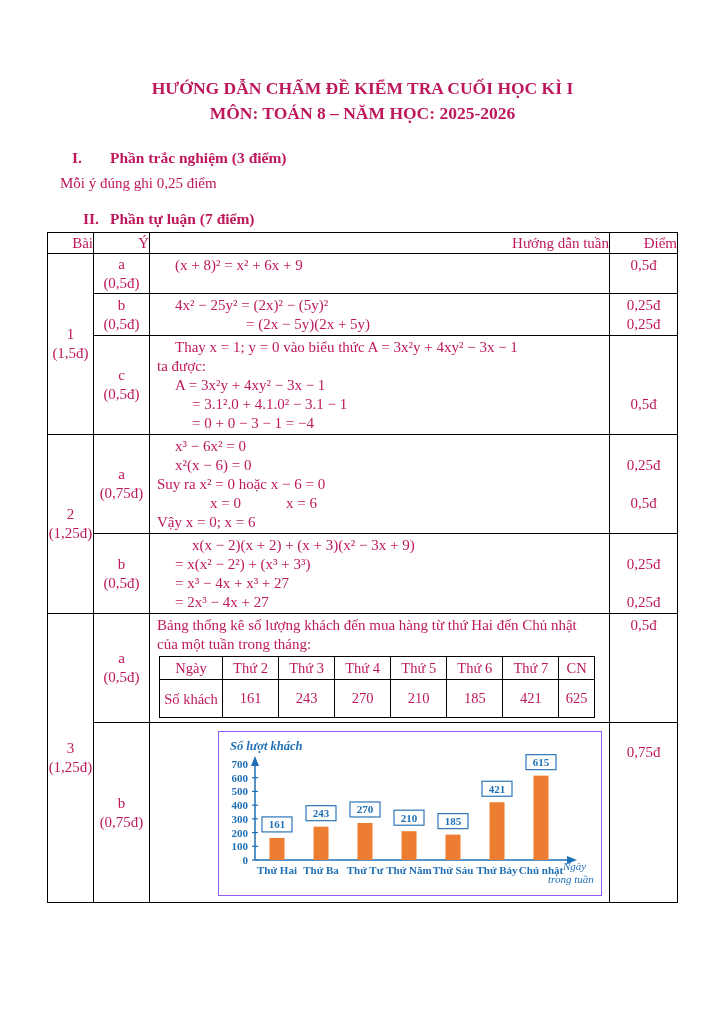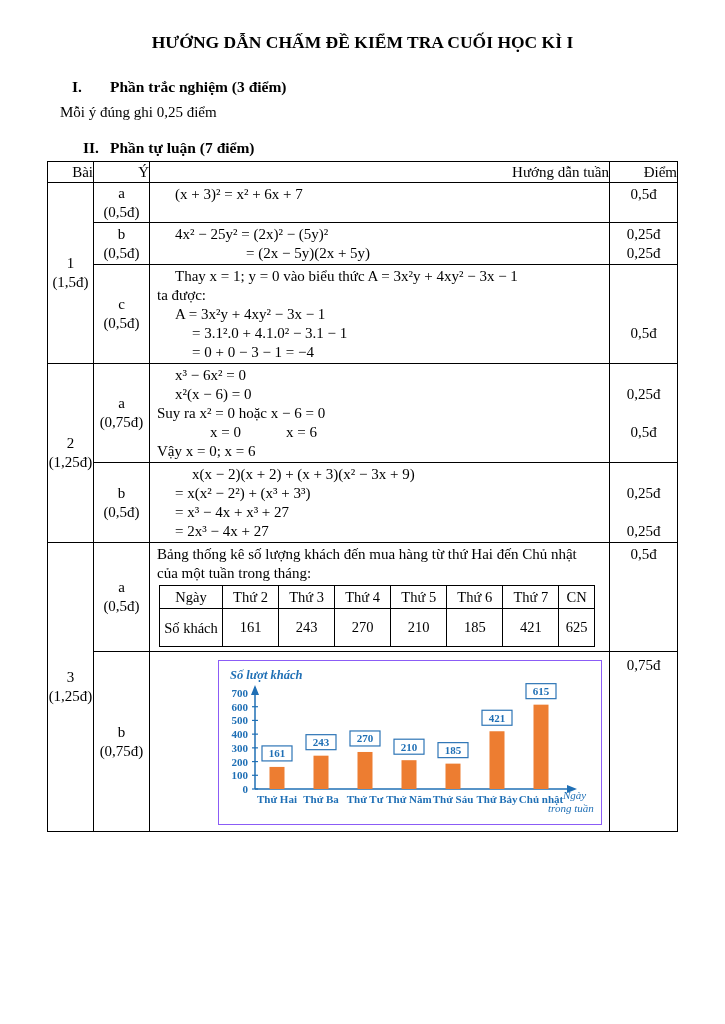--- a/index.html
+++ b/index.html
@@ -1,19 +1,19 @@
 <!DOCTYPE html>
 <html><head>
 <meta charset="utf-8">
 <style>
   html,body{margin:0;padding:0;background:#ffffff;}
   .page{
     width:725px;height:1024px;background:#fff;position:relative;
-    font-family:"Liberation Serif", serif;color:#000000;
-    box-sizing:border-box;padding:30px 47px 0 47px;overflow:hidden;
+    font-family:"Liberation Serif", serif;color:#be185d;
+    box-sizing:border-box;padding:76px 47px 0 47px;overflow:hidden;
   }
   .title{ text-align:center;font-weight:bold;font-size:17.5px;line-height:25px; }
   .sec-heading{ display:flex;margin-top:22px;font-weight:bold;font-size:15.5px;line-height:20px; }
   .sec-num{ margin-left:25px;width:38px; }
   .note{ font-size:15px;margin:6px 0 4px 13px;line-height:19px; }
 
   table{ border-collapse:collapse; }
   td,th{ border:1px solid #000;font-size:15px;font-weight:normal;padding:0; }
 
   
@@ -46,20 +46,21 @@
     margin:6px 0 3px 64px;position:relative;background:#fff;
   }
   .chart-box svg{ display:block; }
 </style>
 </head>
 <body>
 
 <div class="page">
 
   <div class="title">HƯỚNG DẪN CHẤM ĐỀ KIỂM TRA CUỐI HỌC KÌ I</div>
+  <div class="title">MÔN: TOÁN 8 – NĂM HỌC: 2025-2026</div>
 
   <div class="sec-heading">
     <span class="sec-num">I.</span>
     <span>Phần trắc nghiệm (3 điểm)</span>
   </div>
   <div class="note">Mỗi ý đúng ghi 0,25 điểm</div>
 
   <table class="mc-table">
     <tbody>
   </tbody>
@@ -88,21 +89,21 @@
     <tr style="height:40px;">
       <td class="bai-cell" rowspan="3">
         <div>1</div>
         <div>(1,5đ)</div>
       </td>
       <td class="part-cell">
         <div>a</div>
         <div>(0,5đ)</div>
       </td>
       <td class="sol-cell">
-        <div class="line i1">(x + 3)² = x² + 6x + 7</div>
+        <div class="line i1">(x + 8)² = x² + 6x + 9</div>
       </td>
       <td class="diem-cell">
         <span class="mark" style="top:2px">0,5đ</span>
       </td>
     </tr>
 
     <tr style="height:41px;">
       <td class="part-cell">
         <div>b</div>
         <div>(0,5đ)</div>
@@ -273,19 +274,19 @@
                   <rect x="307" y="22.65714285714286" width="30" height="15" fill="#fff" stroke="#2E75B6" stroke-width="1.2"></rect>
                   <text x="322" y="34.15714285714286" font-size="11" fill="#1F6FB5" font-weight="bold" text-anchor="middle" font-family="&quot;Liberation Serif&quot;, serif">615</text>
                   <text x="322" y="142" font-size="11" fill="#1F6FB5" font-weight="bold" text-anchor="middle" font-family="&quot;Liberation Serif&quot;, serif">Chủ nhật</text>
                   <text x="344" y="138" font-size="11" fill="#1F6FB5" font-style="italic" font-family="&quot;Liberation Serif&quot;, serif">Ngày</text>
                   <text x="329" y="151" font-size="11" fill="#1F6FB5" font-style="italic" font-family="&quot;Liberation Serif&quot;, serif">trong tuần</text>
                 </svg>
               </div>
         </div>
       </td>
       <td class="diem-cell">
-        <span class="mark" style="top:4px">0,75đ</span>
+        <span class="mark" style="top:20px">0,75đ</span>
       </td>
     </tr>
   </tbody>
     </table>
 
 </div>
 
 </body></html>

